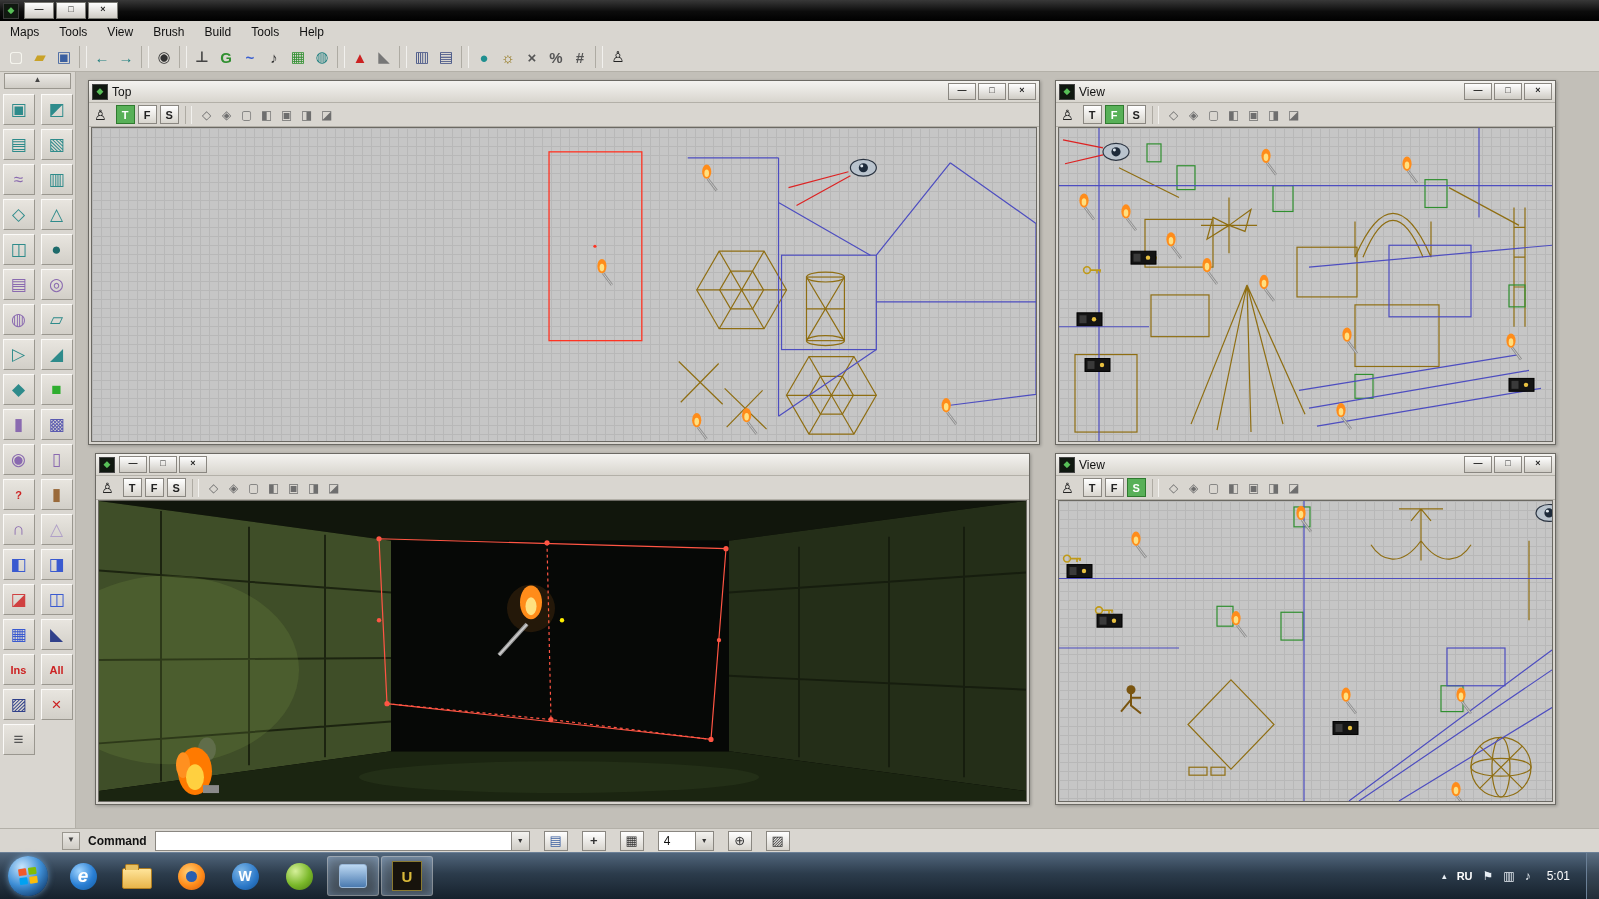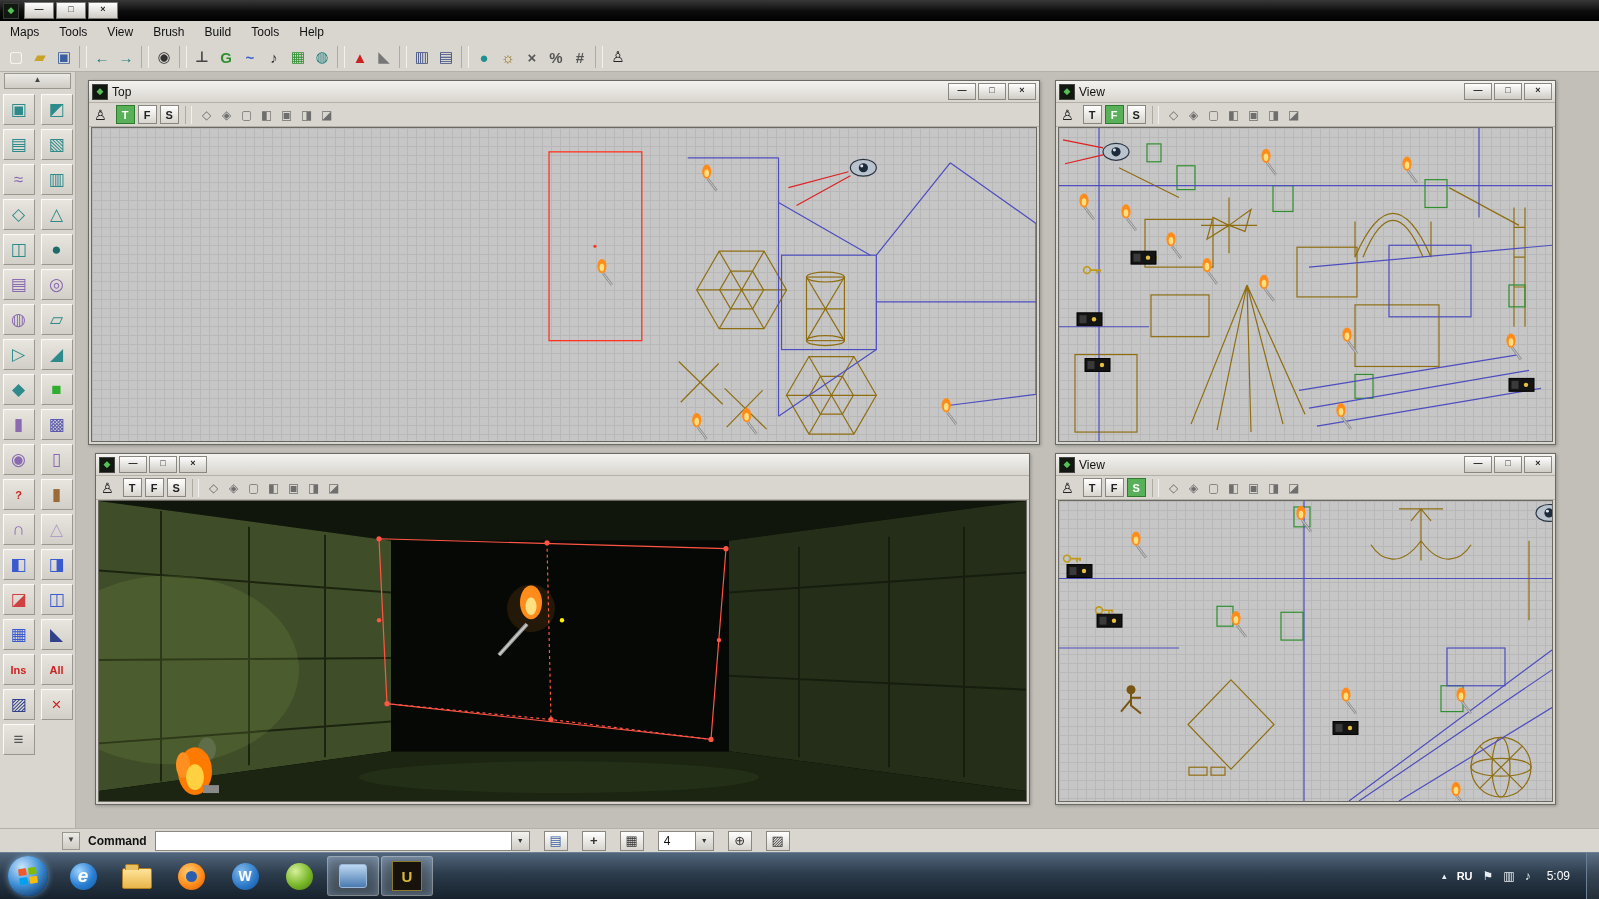--- a/index.html
+++ b/index.html
@@ -572,18 +572,18 @@
     </div>
     <div class="tb-app active">
       <div class="icon-ued">U</div>
     </div>
     <div class="tray">
       <span class="tray-chevron">▴</span>
       <span class="tray-lang">RU</span>
       <span class="tray-ic">⚑</span>
       <span class="tray-ic">▥</span>
       <span class="tray-ic">♪</span>
-      <span class="tray-clock">5:09</span>
+      <span class="tray-clock">5:01</span>
       <span class="show-desktop"></span>
     </div>
   </div>
 
 </div>
 
 </body></html>

